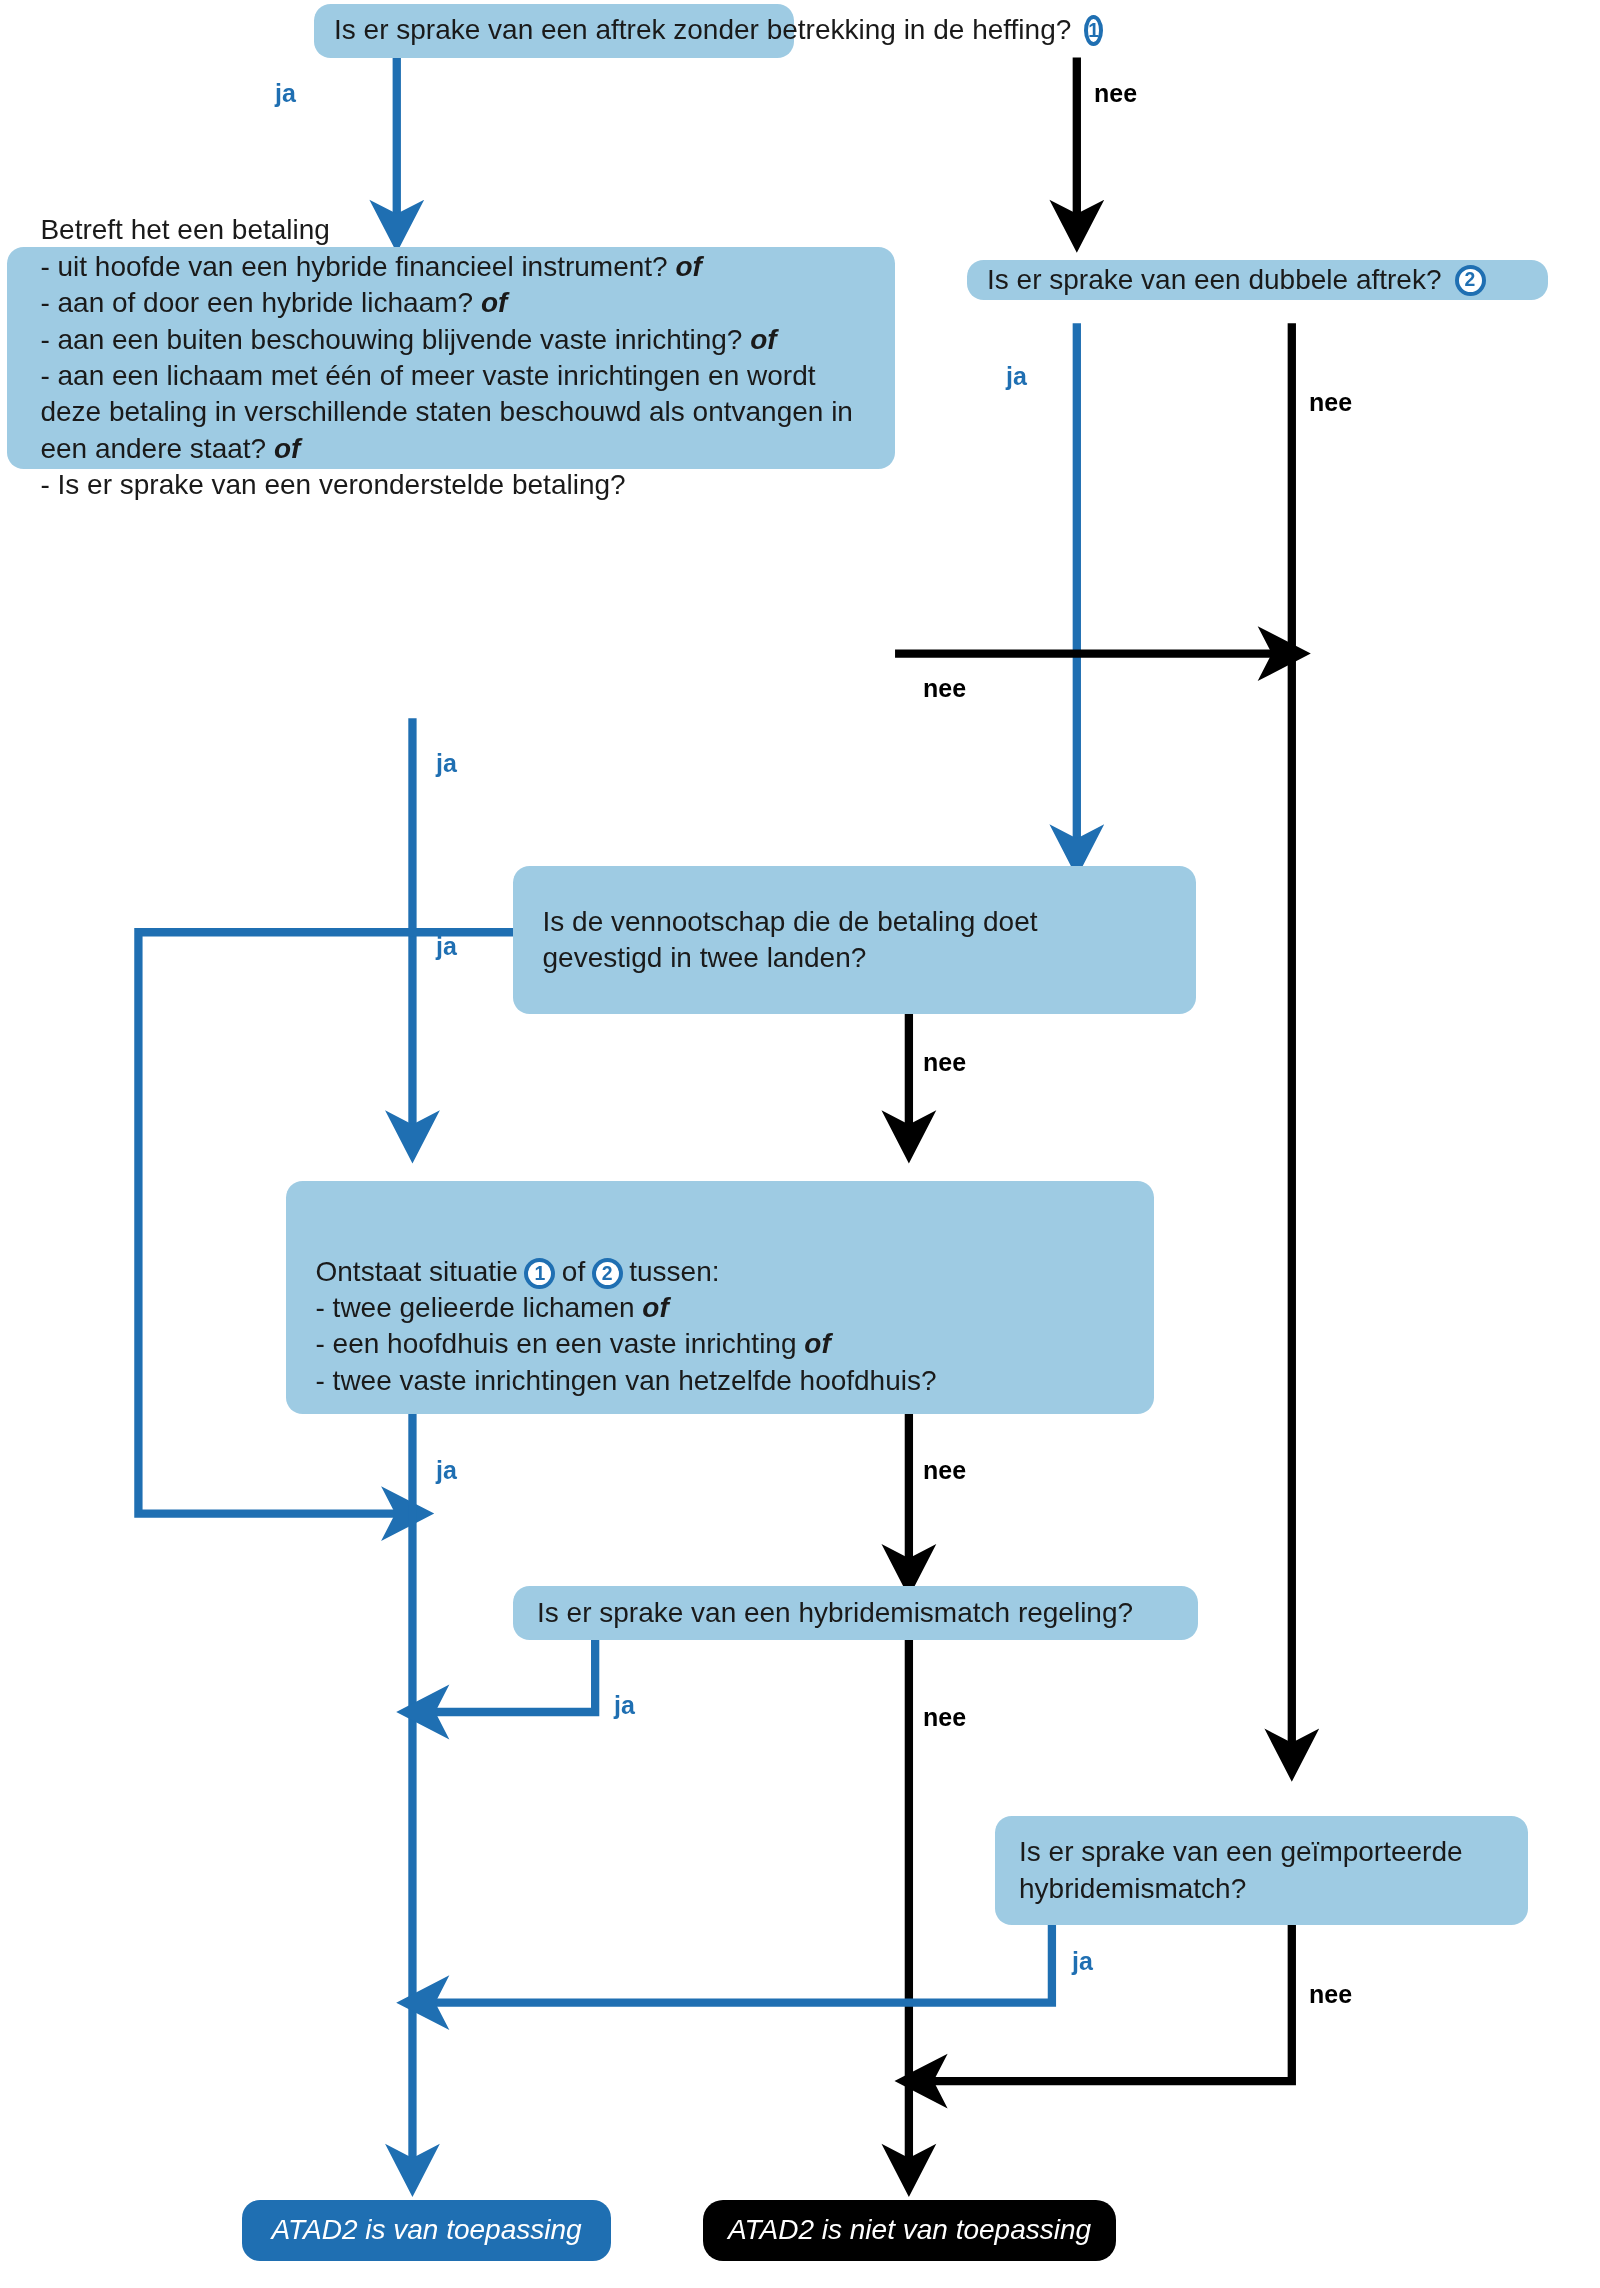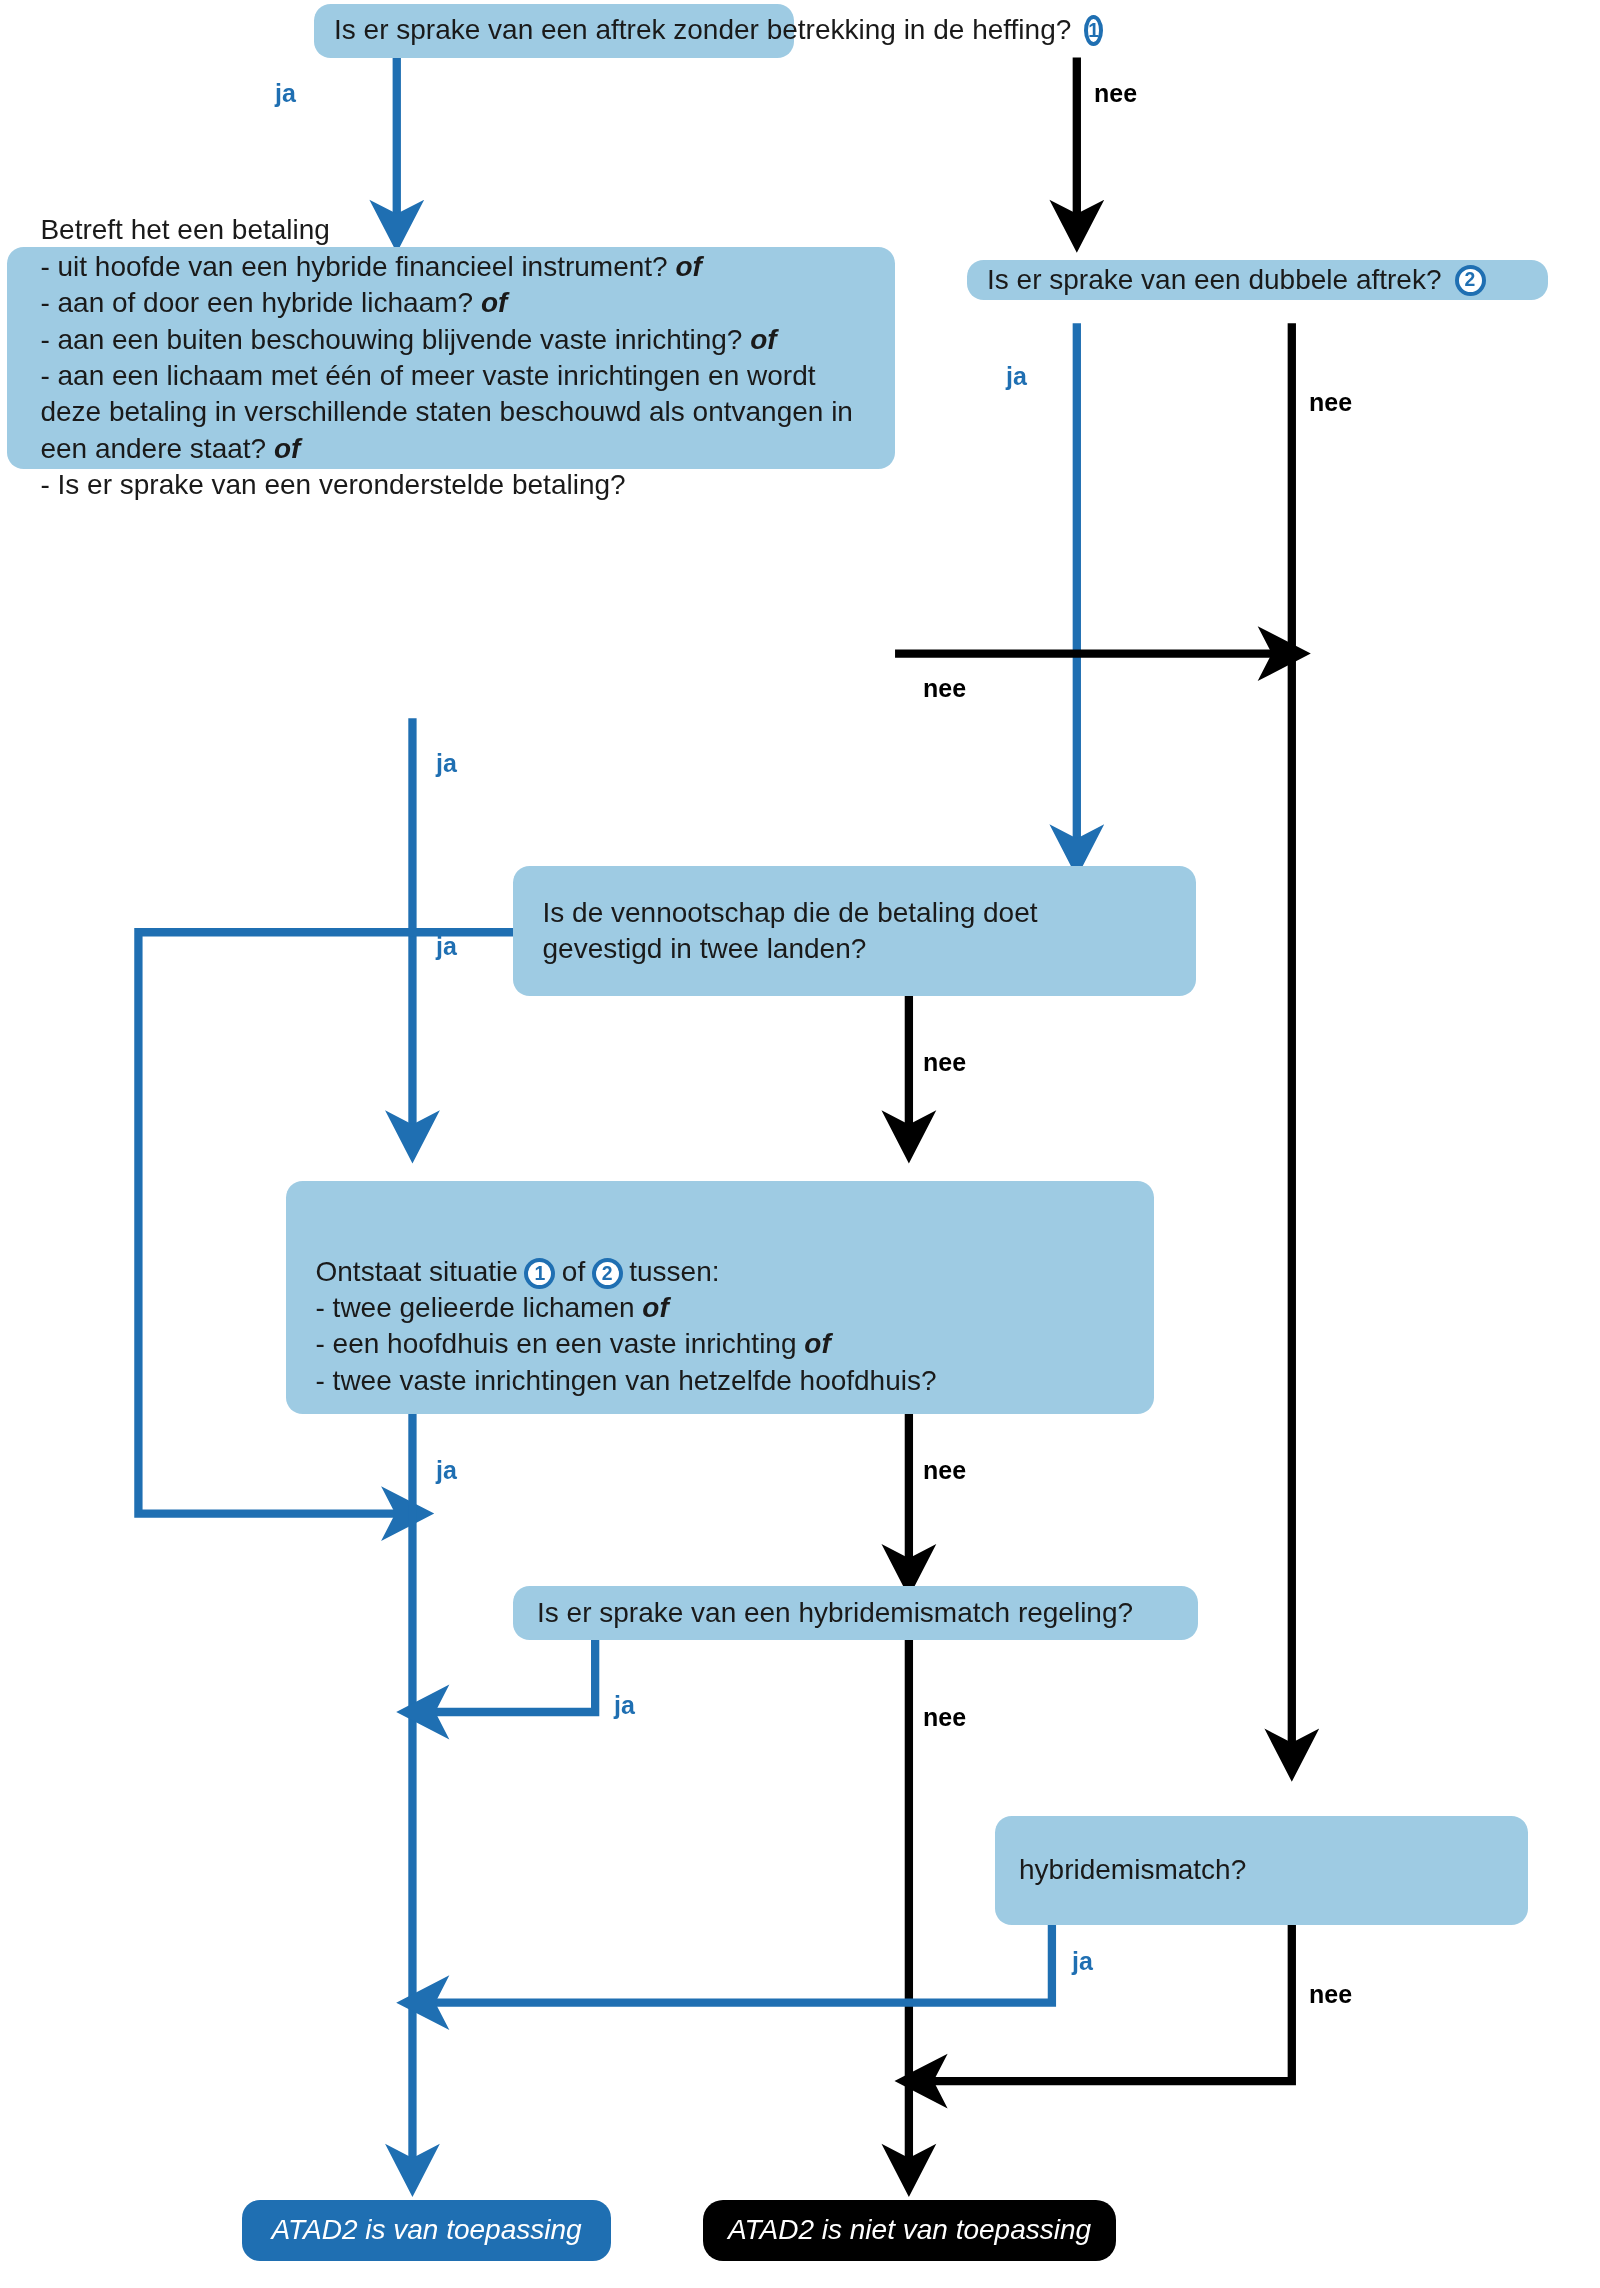--- a/index.html
+++ b/index.html
@@ -153,21 +153,21 @@
     </div>
   </div>
 
   <div class="node centerline" style="left:967px; top:260px; width:581px; height:40px; padding:5.5px 20px;">
     <div class="row">
       <span class="ln">Is er sprake van een dubbele aftrek?</span>
       <span class="badge badge-gap-l">2</span>
     </div>
   </div>
 
-  <div class="node" style="left:513px; top:866px; width:683px; height:130px; padding:13px 29.5px;">
+  <div class="node" style="left:513px; top:866px; width:683px; height:148px; padding:13px 29.5px;">
     <div class="ln">Is de vennootschap die de betaling doet</div>
     <div class="ln">gevestigd in twee landen?</div>
   </div>
 
   <div class="node" style="left:286px; top:1181px; width:868px; height:233px; padding:14.8px 29.5px;justify-content:flex-end;">
     <div class="ln row" style="gap:0;">
       <span>Ontstaat situatie </span>
       <span class="badge badge-inline">1</span>
       <span>of</span>
       <span class="badge badge-inline">2</span>
@@ -182,20 +182,21 @@
     <div class="ln">
       <span>- twee vaste inrichtingen van hetzelfde hoofdhuis?</span>
     </div>
   </div>
 
   <div class="node centerline" style="left:513px; top:1586px; width:685px; height:54px; padding:5.5px 24px;">
     <div class="ln">Is er sprake van een hybridemismatch regeling?</div>
   </div>
 
   <div class="node" style="left:995px; top:1816px; width:533px; height:109px; padding:13px 24px;">
+    <div class="ln">Is er sprake van een geïmporteerde</div>
     <div class="ln">hybridemismatch?</div>
   </div>
 
   <div class="node terminal term-blue" style="left:242px; top:2200px; width:369px; height:61px;border-radius:18px;">
     <span class="ln">ATAD2 is van toepassing</span>
   </div>
 
   <div class="node terminal term-black" style="left:703px; top:2200px; width:413px; height:61px;">
     <span class="ln">ATAD2 is niet van toepassing</span>
   </div>

